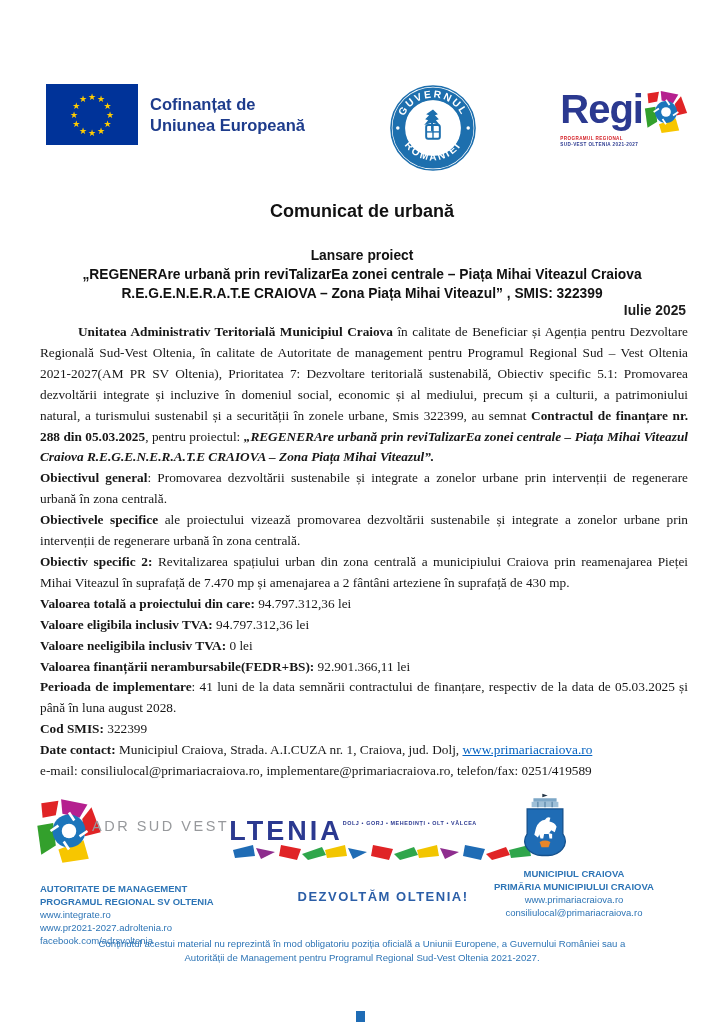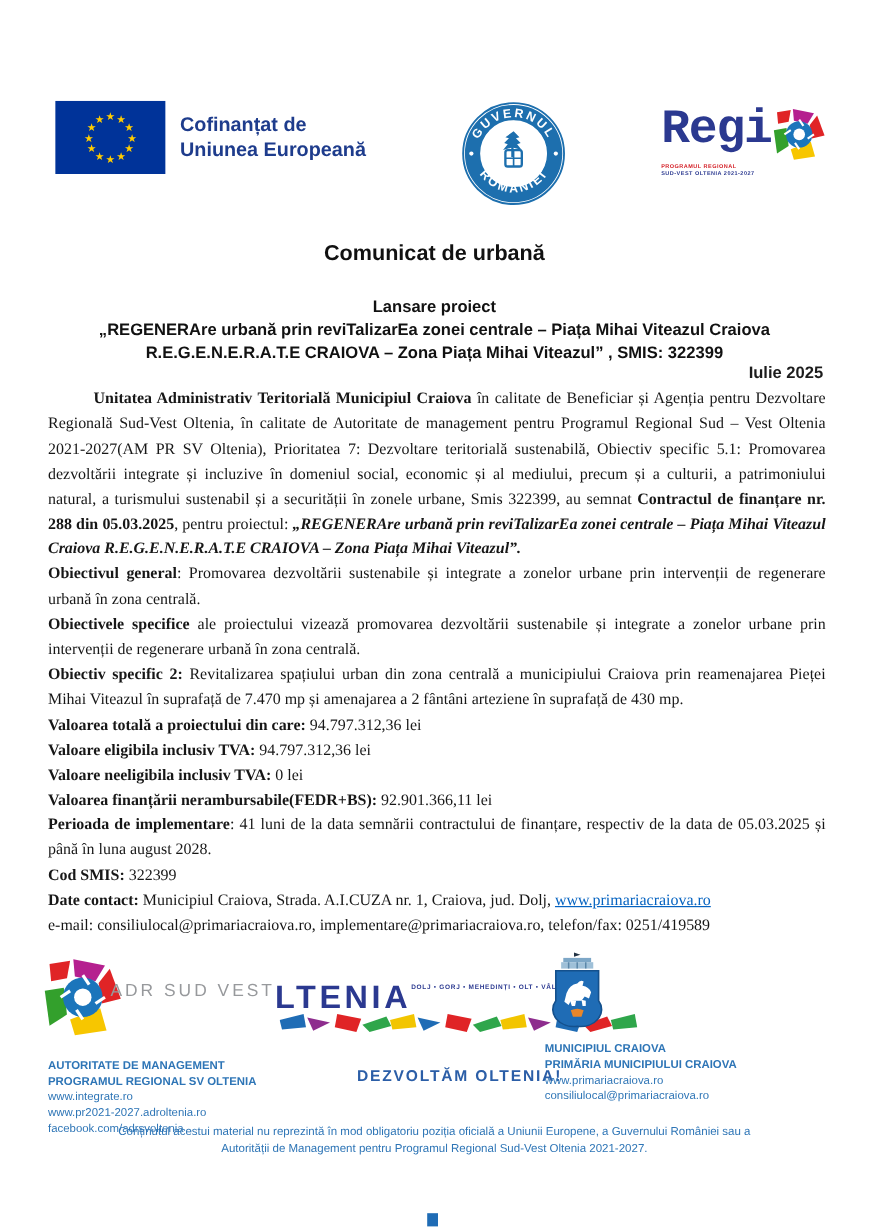--- a/index.html
+++ b/index.html
@@ -8,21 +8,21 @@
     position:relative; width:724px; height:1024px; background:#fff;
     font-family:"Liberation Sans", sans-serif; color:#1c1c1c; overflow:hidden;
   }
   
   .logos { position:absolute; top:84px; left:46px; right:36px; height:96px;
            display:flex; justify-content:space-between; align-items:flex-start; }
   .eu-block { display:flex; align-items:center; gap:12px; }
   .eu-text { color:#1e3c8c; font-weight:bold; font-size:16.5px; line-height:21px; }
   .gov-seal { margin-top:0; }
   .regio { display:flex; flex-direction:column; align-items:flex-start; margin-top:6px; }
-  .regio-row { display:flex; align-items:flex-start;font-family:Liberation Mono, monospace; }
+  .regio-row { display:flex; align-items:flex-start; }
   .regio-word { color:#2b3990; font-weight:bold; font-size:40px; line-height:38px; letter-spacing:-1px; }
   .regio-sub { font-size:4.6px; font-weight:bold; letter-spacing:.4px; line-height:6px; margin-top:2px; }
   .regio-sub .l1 { color:#d42027; }
   .regio-sub .l2 { color:#2b3990; }
   
   .doc-title { position:absolute; top:201px; left:0; width:100%; text-align:center;
                font-size:18px; font-weight:bold; color:#111; }
   .subtitle { position:absolute; top:246px; left:20px; right:20px; text-align:center;
               font-size:13.8px; font-weight:bold; line-height:19px; color:#111; }
   .doc-date { position:absolute; top:303px; right:38px; font-size:13.8px; font-weight:bold; }
@@ -38,21 +38,21 @@
   .adr-logo { position:absolute; left:36px; top:798px; display:flex; align-items:center; }
   .adr-texts { margin-left:-10px; display:flex; flex-direction:row; }
   .adr-top { color:#97999c; font-size:14.5px; letter-spacing:2.5px; font-weight:500; }
   .adr-word { color:#2b3990; font-size:27px; font-weight:bold; letter-spacing:3px; line-height:26px; }
   .adr-counties { color:#2b3990; font-size:5.4px; font-weight:bold; letter-spacing:.6px; margin-top:2px; }
   .footer-left { position:absolute; left:40px; top:882px; font-size:9.5px; line-height:13px; color:#2e75b6; }
   .footer-left .hd { font-weight:bold; color:#2e75b6; }
   .ribbon { position:absolute; left:233px; top:845px; }
   .slogan { position:absolute; left:233px; top:889px; width:300px; text-align:center;
             color:#2b5ea7; font-weight:bold; font-size:13px; letter-spacing:1.5px; }
-  .footer-right { position:absolute; right:30px; top:792px; width:240px; text-align:left;
+  .footer-right { position:absolute; right:30px; top:792px; width:240px; text-align:center;
                   font-size:9.5px; line-height:13px; color:#2e75b6; }
   .footer-right .arms { margin:0 58px 6px 0; }
   .footer-right .hd { font-weight:bold; }
   .disclaimer { position:absolute; left:88px; right:88px; top:937px; text-align:center;
                 color:#2e75b6; font-size:9.6px; line-height:13.5px; }
   .page-mark { position:absolute; left:356px; top:1011px; width:9px; height:11px; background:#1f6cb5; }
 </style>
 </head>
 <body>
 

